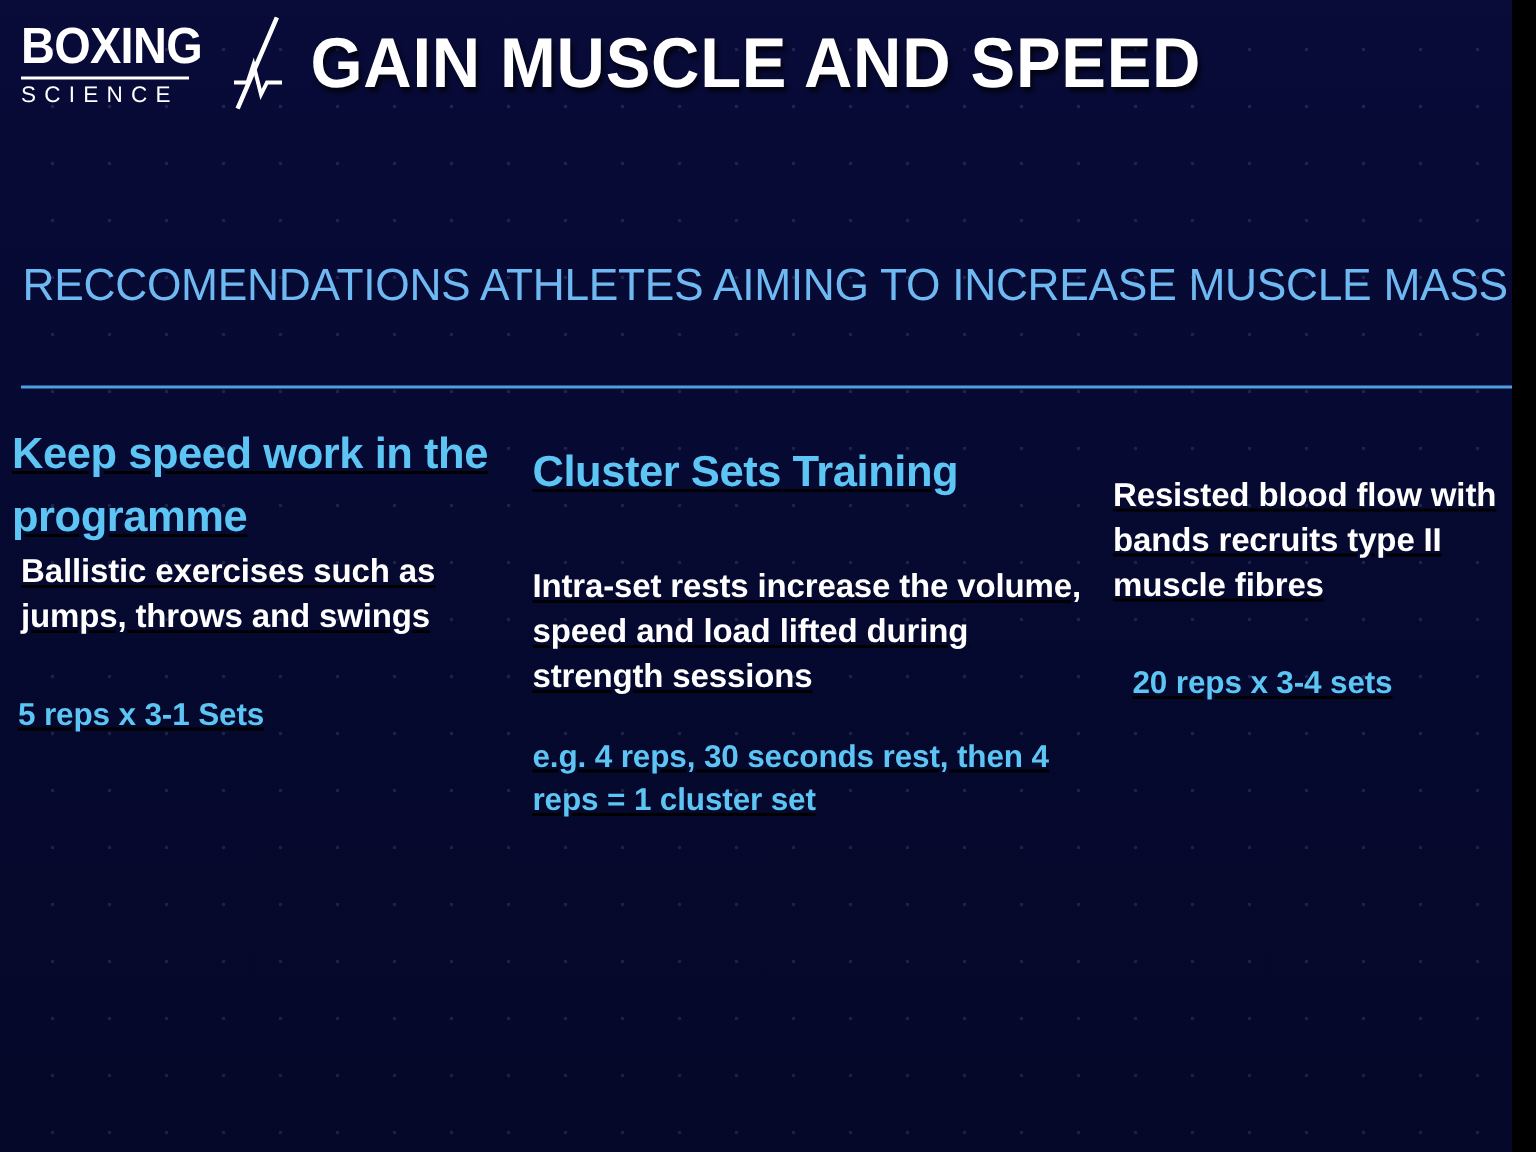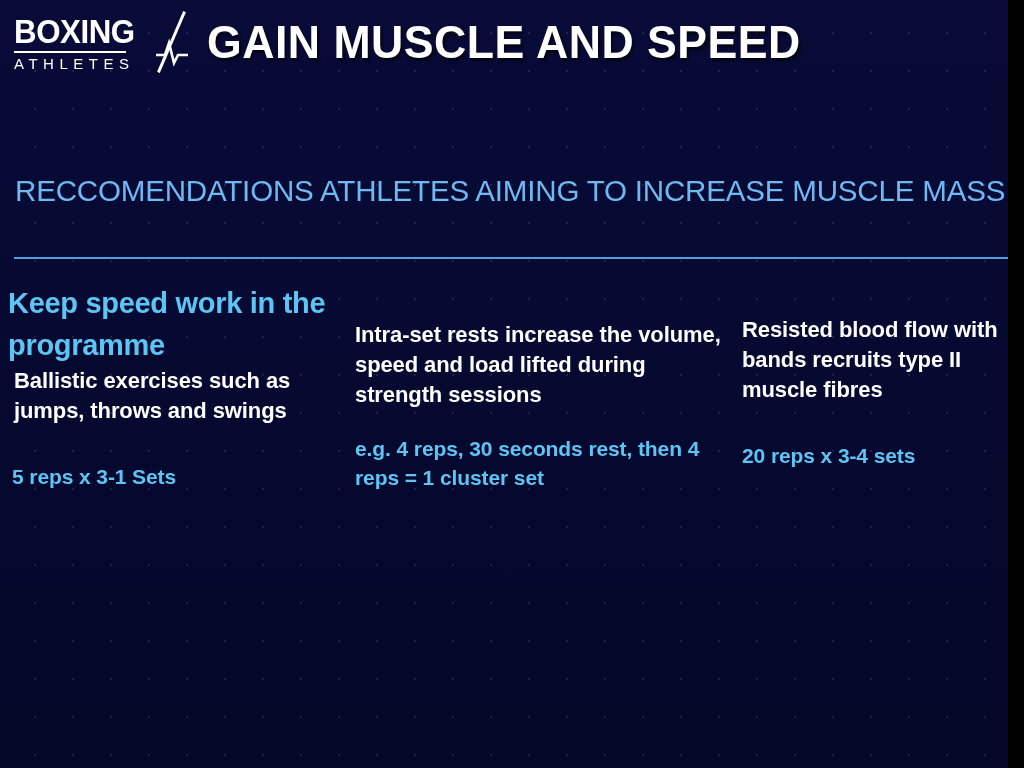--- a/index.html
+++ b/index.html
@@ -111,21 +111,21 @@
   }
 
   
   .columns {
     position: absolute;
     left: 0;
     top: 158px;
     width: 1024px;
     height: 290px;
   }
-  .col { position: absolute; top: 0; }
+  .col { position: absolute; top: 0; text-decoration: underline; }
   .col-0 { left: 8px;   width: 330px; }
   .col-1 { left: 355px; width: 372px; }
   .col-2 { left: 742px; width: 268px; }
 
   .col-heading {
     color: #5cc5f4;
     font-size: 29px;
     line-height: 42px;
     font-weight: bold;
     letter-spacing: -0.3px;
@@ -150,34 +150,34 @@
   .col-note {
     color: #5cc5f4;
     font-size: 21px;
     line-height: 29px;
     font-weight: bold;
     letter-spacing: -0.1px;
     margin: 0;
   }
   .col-0 .col-note { margin-top: 36px; margin-left: 4px; }
   .col-1 .col-note { margin-top: 24px; }
-  .col-2 .col-note { margin-top: 36px; margin-left: 0; }
+  .col-2 .col-note { margin-top: 36px; margin-left: 13px; }
 </style>
 </head>
 <body>
 
 <div id="slide">
 
   <div class="header">
 
     <div class="logo">
       <div class="logo-text">
         <div class="logo-boxing">BOXING</div>
         <div class="logo-rule"></div>
-        <div class="logo-science">ATHLETES</div>
+        <div class="logo-science">SCIENCE</div>
       </div>
       <span class="logo-ecg">
         <svg width="46" height="62" viewBox="0 0 46 62" aria-hidden="true">
           <path d="M41 2 L16 60" stroke="#ffffff" stroke-width="3" fill="none" stroke-linecap="square"></path>
           <path d="M13 44 L22 44 L26 32 L31 52 L35 44 L45 44" stroke="#ffffff" stroke-width="2.6" fill="none" stroke-linejoin="miter" stroke-linecap="butt"></path>
         </svg>
       </span>
     </div>
 
     <div class="title">GAIN MUSCLE AND SPEED</div>
@@ -188,20 +188,21 @@
 
   <div class="columns">
 
     <div class="col col-0">
       <p class="col-heading">Keep speed work in the programme</p>
       <p class="col-body">Ballistic exercises such as jumps, throws and swings</p>
       <p class="col-note">5 reps x 3-1 Sets</p>
     </div>
 
     <div class="col col-1">
+      <p class="col-heading">Cluster Sets Training</p>
       <p class="col-body">Intra-set rests increase the volume, speed and load lifted during strength sessions</p>
       <p class="col-note">e.g. 4 reps, 30 seconds rest, then 4 reps = 1 cluster set</p>
     </div>
 
     <div class="col col-2">
       <p class="col-body">Resisted blood flow with bands recruits type II muscle fibres</p>
       <p class="col-note">20 reps x 3-4 sets</p>
     </div>
   </div>
 

